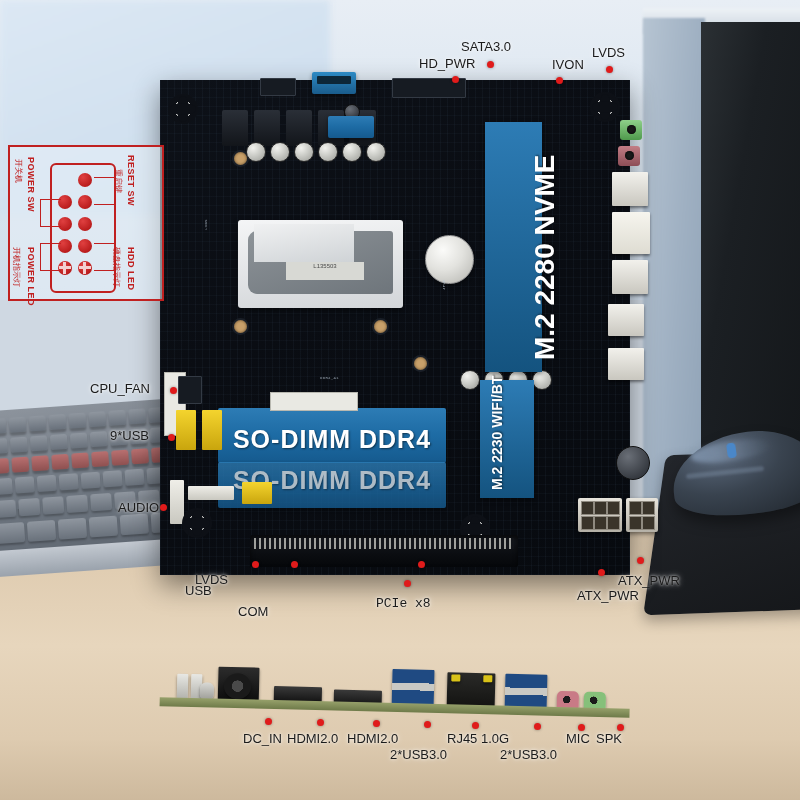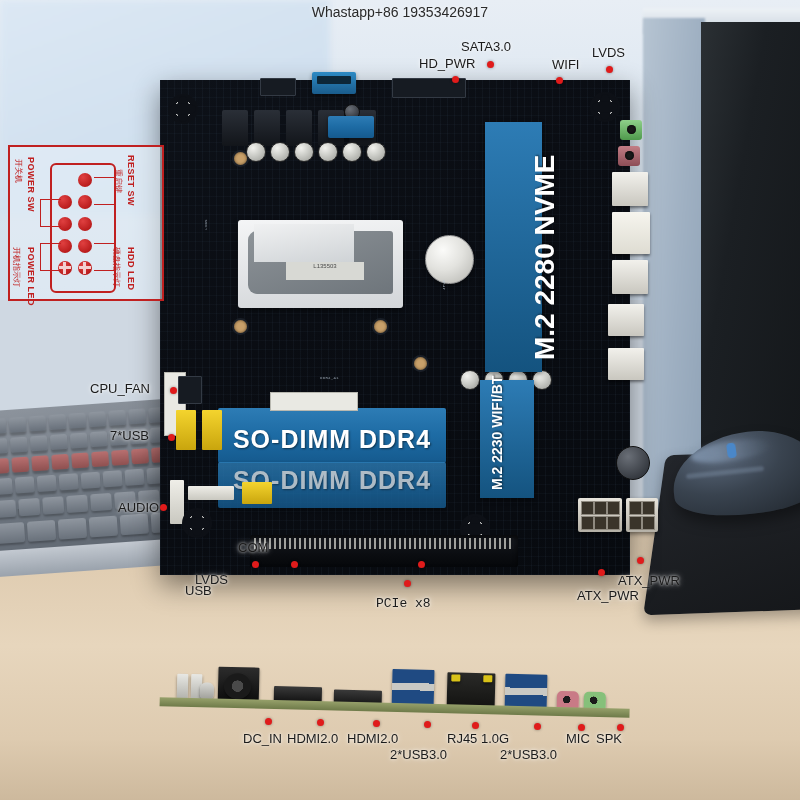--- a/index.html
+++ b/index.html
@@ -410,33 +410,33 @@
     <div class="plbl-cn" style="left:12px;top:100px;">开机指示灯</div>
     <div class="plbl" style="left:126px;top:100px;">HDD LED</div>
     <div class="plbl-cn" style="left:112px;top:100px;">硬盘指示灯</div>
   </div>
 
   <div id="annotations">
       <div class="lbl" style="left: 419px; top: 56px;">HD_PWR</div>
       <div class="dot" style="left: 452px; top: 76px;"></div>
       <div class="lbl" style="left: 461px; top: 39px;">SATA3.0</div>
       <div class="dot" style="left: 487px; top: 61px;"></div>
-      <div class="lbl" style="left: 552px; top: 57px;">WIFI</div>
+      <div class="lbl" style="left: 552px; top: 57px;">IVON</div>
       <div class="dot" style="left: 556px; top: 77px;"></div>
       <div class="lbl" style="left: 592px; top: 45px;">LVDS</div>
       <div class="dot" style="left: 606px; top: 66px;"></div>
       <div class="lbl" style="left: 90px; top: 381px;">CPU_FAN</div>
       <div class="dot" style="left: 170px; top: 387px;"></div>
-      <div class="lbl" style="left: 110px; top: 428px;">7*USB</div>
+      <div class="lbl" style="left: 110px; top: 428px;">9*USB</div>
       <div class="dot" style="left: 168px; top: 434px;"></div>
       <div class="lbl" style="left: 118px; top: 500px;">AUDIO</div>
       <div class="dot" style="left: 160px; top: 504px;"></div>
       <div class="lbl" style="left: 195px; top: 572px;">LVDS</div>
       <div class="dot" style="left: 252px; top: 561px;"></div>
-      <div class="lbl" style="left: 238px; top: 540px;">COM</div>
+      <div class="lbl" style="left: 238px; top: 604px;">COM</div>
       <div class="dot" style="left: 291px; top: 561px;"></div>
       <div class="lbl" style="left: 185px; top: 583px;">USB</div>
       <div class="dot" style="left: 418px; top: 561px;"></div>
       <div class="lbl" style="left: 376px; top: 596px; font-family: Liberation Mono, monospace;">PCIe x8</div>
       <div class="dot" style="left: 404px; top: 580px;"></div>
       <div class="lbl" style="left: 577px; top: 588px;">ATX_PWR</div>
       <div class="dot" style="left: 598px; top: 569px;"></div>
       <div class="lbl" style="left: 618px; top: 573px;">ATX_PWR</div>
       <div class="dot" style="left: 637px; top: 557px;"></div>
       <div class="lbl" style="left: 243px; top: 731px;">DC_IN</div>
@@ -450,14 +450,13 @@
       <div class="lbl" style="left: 447px; top: 731px;">RJ45 1.0G</div>
       <div class="dot" style="left: 472px; top: 722px;"></div>
       <div class="lbl" style="left: 500px; top: 747px;">2*USB3.0</div>
       <div class="dot" style="left: 534px; top: 723px;"></div>
       <div class="lbl" style="left: 566px; top: 731px;">MIC</div>
       <div class="dot" style="left: 578px; top: 724px;"></div>
       <div class="lbl" style="left: 596px; top: 731px;">SPK</div>
       <div class="dot" style="left: 617px; top: 724px;"></div>
     </div>
 
-  <div class="wm">Whastapp+86 19353426917</div>
 </div>
 
 </body></html>

